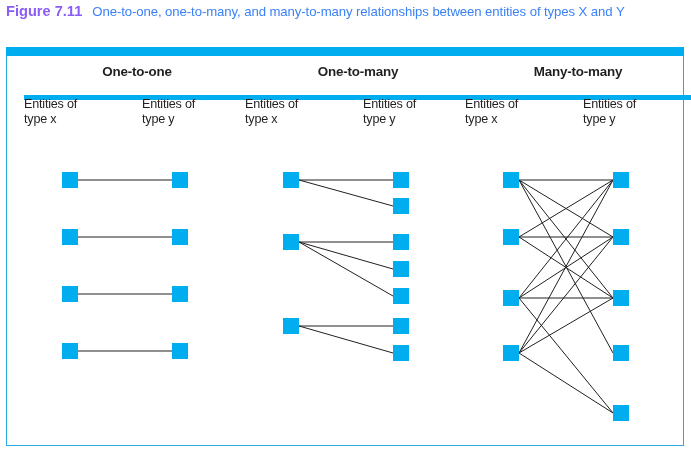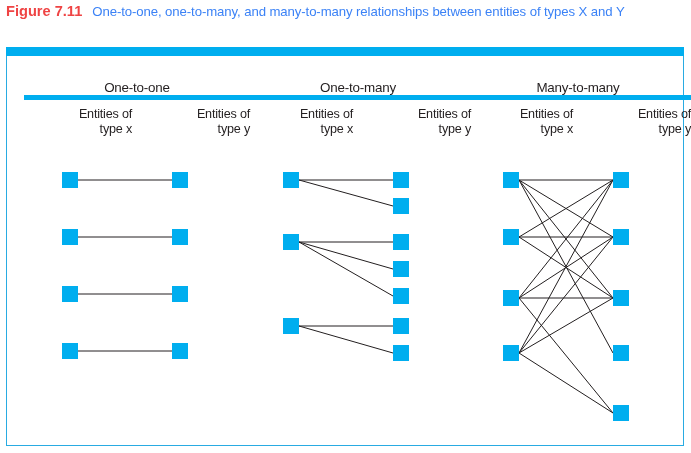--- a/index.html
+++ b/index.html
@@ -21,21 +21,21 @@
     position: absolute;
     left: 6px;
     top: 2px;
     width: 672px;
     font-size: 13.2px;
     line-height: 19px;
     letter-spacing: -0.1px;
   }
   #caption .fig-label {
     font-weight: bold;
-    color: #ef4444;
+    color: #8b5cf6;
     font-size: 14.6px;
     letter-spacing: 0px;
   }
   #caption .fig-text {
     color: #3b82f6;
     font-size: 13.2px;
   }
   .sp { display: inline-block; width: 10px; }
 
   
@@ -59,41 +59,41 @@
     background: #00aeef;
   }
 
   
   .panel {
     position: absolute;
     top: 64px;
   }
   .panel-title {
     position: absolute;
-    top: 16px;
+    top: 0px;
     width: 100%;
     text-align: center;
-    font-weight: normal;
+    font-weight: bold;
     font-size: 13.4px;
     color: #231f20;
     letter-spacing: -0.2px;
   }
   .panel-rule {
     position: absolute;
     top: 31px;
     left: 0;
     width: 100%;
     height: 5px;
     background: #00aeef;
   }
   .col-label {
     position: absolute;
-    top: 43px;
+    top: 33px;
     width: 108px;
-    text-align: right;
+    text-align: left;
     font-size: 12.6px;
     line-height: 15px;
     color: #231f20;
     letter-spacing: -0.2px;
   }
   .col-label.left  { left: 0px; }
   .col-label.right { right: 0px; }
 
   
   .diagram {

